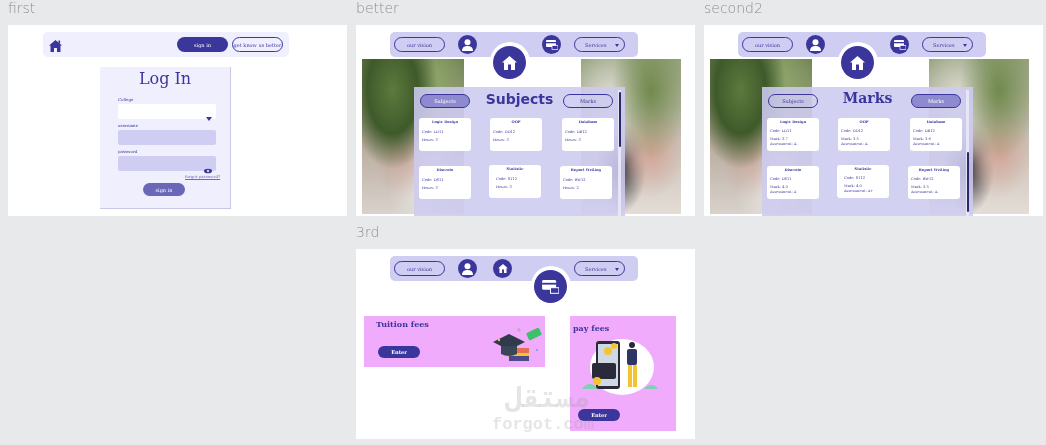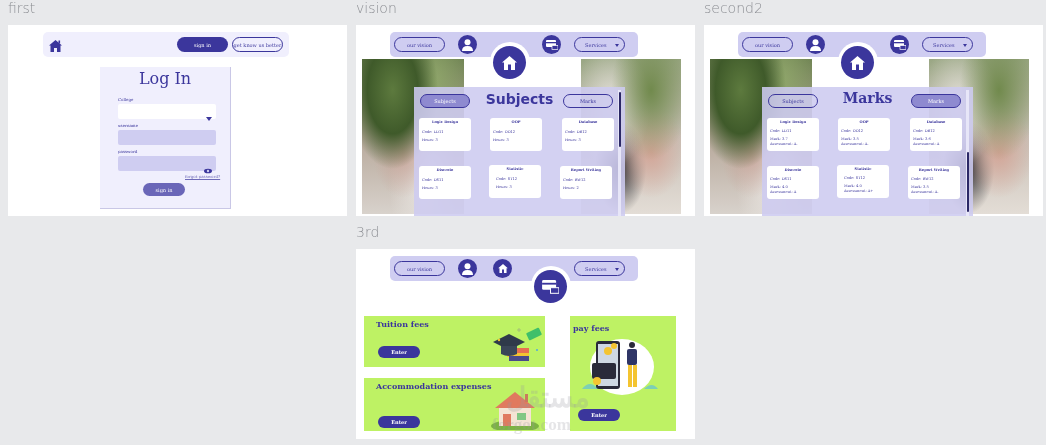--- a/index.html
+++ b/index.html
@@ -43,30 +43,30 @@
   .panel-title.serif-title { font-family: "DejaVu Serif", serif; }
   .tab-btn { position: absolute; border: 1px solid #3b369c; border-radius: 7px; font-size: 5px; display:flex; align-items:center; justify-content:center; font-family: "DejaVu Serif", serif; color:#3b369c; }
   .tab-btn.active { background: #8e8ad0; color: #fff; }
   .scrollbar { position: absolute; width: 2px; background: #2b2866; border-radius: 1px; }
   .scroll-track { position: absolute; width: 3px; background: #e7e6f8; }
   .card { position: absolute; background: #fff; border-radius: 3px; width: 52px; height: 33px; }
   .card .c-title { position: absolute; top: 2px; left: 0; width: 100%; text-align: center; font-size: 3.6px; font-weight: bold; color: #3b369c; font-family: "DejaVu Serif", serif; }
   .card .c-line { position: absolute; left: 3px; font-size: 3.6px; color: #3b369c; font-family: "DejaVu Serif", serif; white-space: nowrap; }
 
   
-  .box { position: absolute; background: #bef264; }
+  .box { position: absolute; background: #f0abfc; }
   .box-title { position: absolute; font-family: "DejaVu Serif", serif; font-weight: bold; font-size: 8px; color: #3b369c; }
   .enter-btn { position: absolute; background: #3b369c; color: #fff; border-radius: 7px; font-size: 5px; font-weight: bold; display:flex; align-items:center; justify-content:center; font-family: "DejaVu Serif", serif; width: 42px; height: 12px; }
-  .watermark { position: absolute; font-family: Liberation Serif, serif; color: rgba(150,150,160,0.25); font-weight: bold; pointer-events: none; }
+  .watermark { position: absolute; font-family: Liberation Mono, monospace; color: rgba(150,150,160,0.25); font-weight: bold; pointer-events: none; }
 </style>
 </head>
 <body>
 
 <div class="frame-label" style="left:8px;top:0px;">first</div>
-<div class="frame-label" style="left:356px;top:0px;">vision</div>
+<div class="frame-label" style="left:356px;top:0px;">better</div>
 <div class="frame-label" style="left:704px;top:0px;">second2</div>
 <div class="frame-label" style="left:356px;top:224px;">3rd</div>
 
 <div class="frame" style="left:8px;top:25px;width:339px;height:191px;">
   <div class="navbar" style="left:35px;top:7px;width:246px;height:25px;">
     <div style="position:absolute;left:6px;top:6px;">
       <svg width="13" height="12" viewBox="0 0 13 12">
           <path d="M6.5 0 L13 5.5 L11.5 5.5 L11.5 12 L8 12 L8 8 L5 8 L5 12 L1.5 12 L1.5 5.5 L0 5.5 Z" fill="#3b369c"></path>
           <rect x="9.5" y="0.5" width="1.6" height="3" fill="#3b369c"></rect>
         </svg>
@@ -300,35 +300,20 @@
         <path d="M4 16 L20 8 L36 16 L20 24 Z" fill="#2f3a4a"></path>
         <path d="M12 20 L12 28 Q20 32 28 28 L28 20" fill="#3a4658"></path>
         <rect x="38" y="4" width="14" height="8" rx="1" fill="#3fbf6a" transform="rotate(-25 45 8)"></rect>
         <circle cx="10" cy="14" r="1.2" fill="#f4c430"></circle>
         <circle cx="48" cy="24" r="1" fill="#4fa8e0"></circle>
         <circle cx="30" cy="4" r="1.2" fill="none" stroke="#888" stroke-width="0.5"></circle>
       </svg>
     </div>
   </div>
 
-  <div class="box" style="left:8px;top:129px;width:181px;height:53px;">
-    <div class="box-title" style="left:12px;top:3px;">Accommodation expenses</div>
-    <div class="enter-btn" style="left:14px;top:38px;">Enter</div>
-    <div style="position:absolute;left:127px;top:10px;">
-      <svg width="48" height="42" viewBox="0 0 48 42">
-        <ellipse cx="24" cy="38" rx="24" ry="6" fill="#7cb342"></ellipse>
-        <path d="M4 20 L24 4 L44 20 Z" fill="#e07a5f"></path>
-        <rect x="8" y="20" width="32" height="18" fill="#f4e4d4"></rect>
-        <rect x="12" y="26" width="8" height="12" fill="#e07a5f"></rect>
-        <rect x="26" y="25" width="9" height="7" fill="#81c784"></rect>
-        <circle cx="24" cy="14" r="2.5" fill="#e07a5f"></circle>
-        <rect x="34" y="6" width="3" height="8" fill="#c97b5f"></rect>
-      </svg>
-    </div>
-  </div>
 
   <div class="box" style="left:214px;top:67px;width:106px;height:115px;">
     <div class="box-title" style="left:3px;top:7px;">pay fees</div>
     <div style="position:absolute;left:12px;top:21px;">
       <svg width="76" height="62" viewBox="0 0 76 62">
         <ellipse cx="40" cy="30" rx="32" ry="28" fill="#ffffff"></ellipse>
         <path d="M0 52 Q8 42 16 52 Z" fill="#7dcfb6"></path>
         <path d="M62 52 Q70 44 76 52 Z" fill="#7dcfb6"></path>
         <rect x="14" y="4" width="24" height="48" rx="3" fill="#2a2a3a"></rect>
         <rect x="16" y="7" width="20" height="42" fill="#cfd8e3"></rect>

